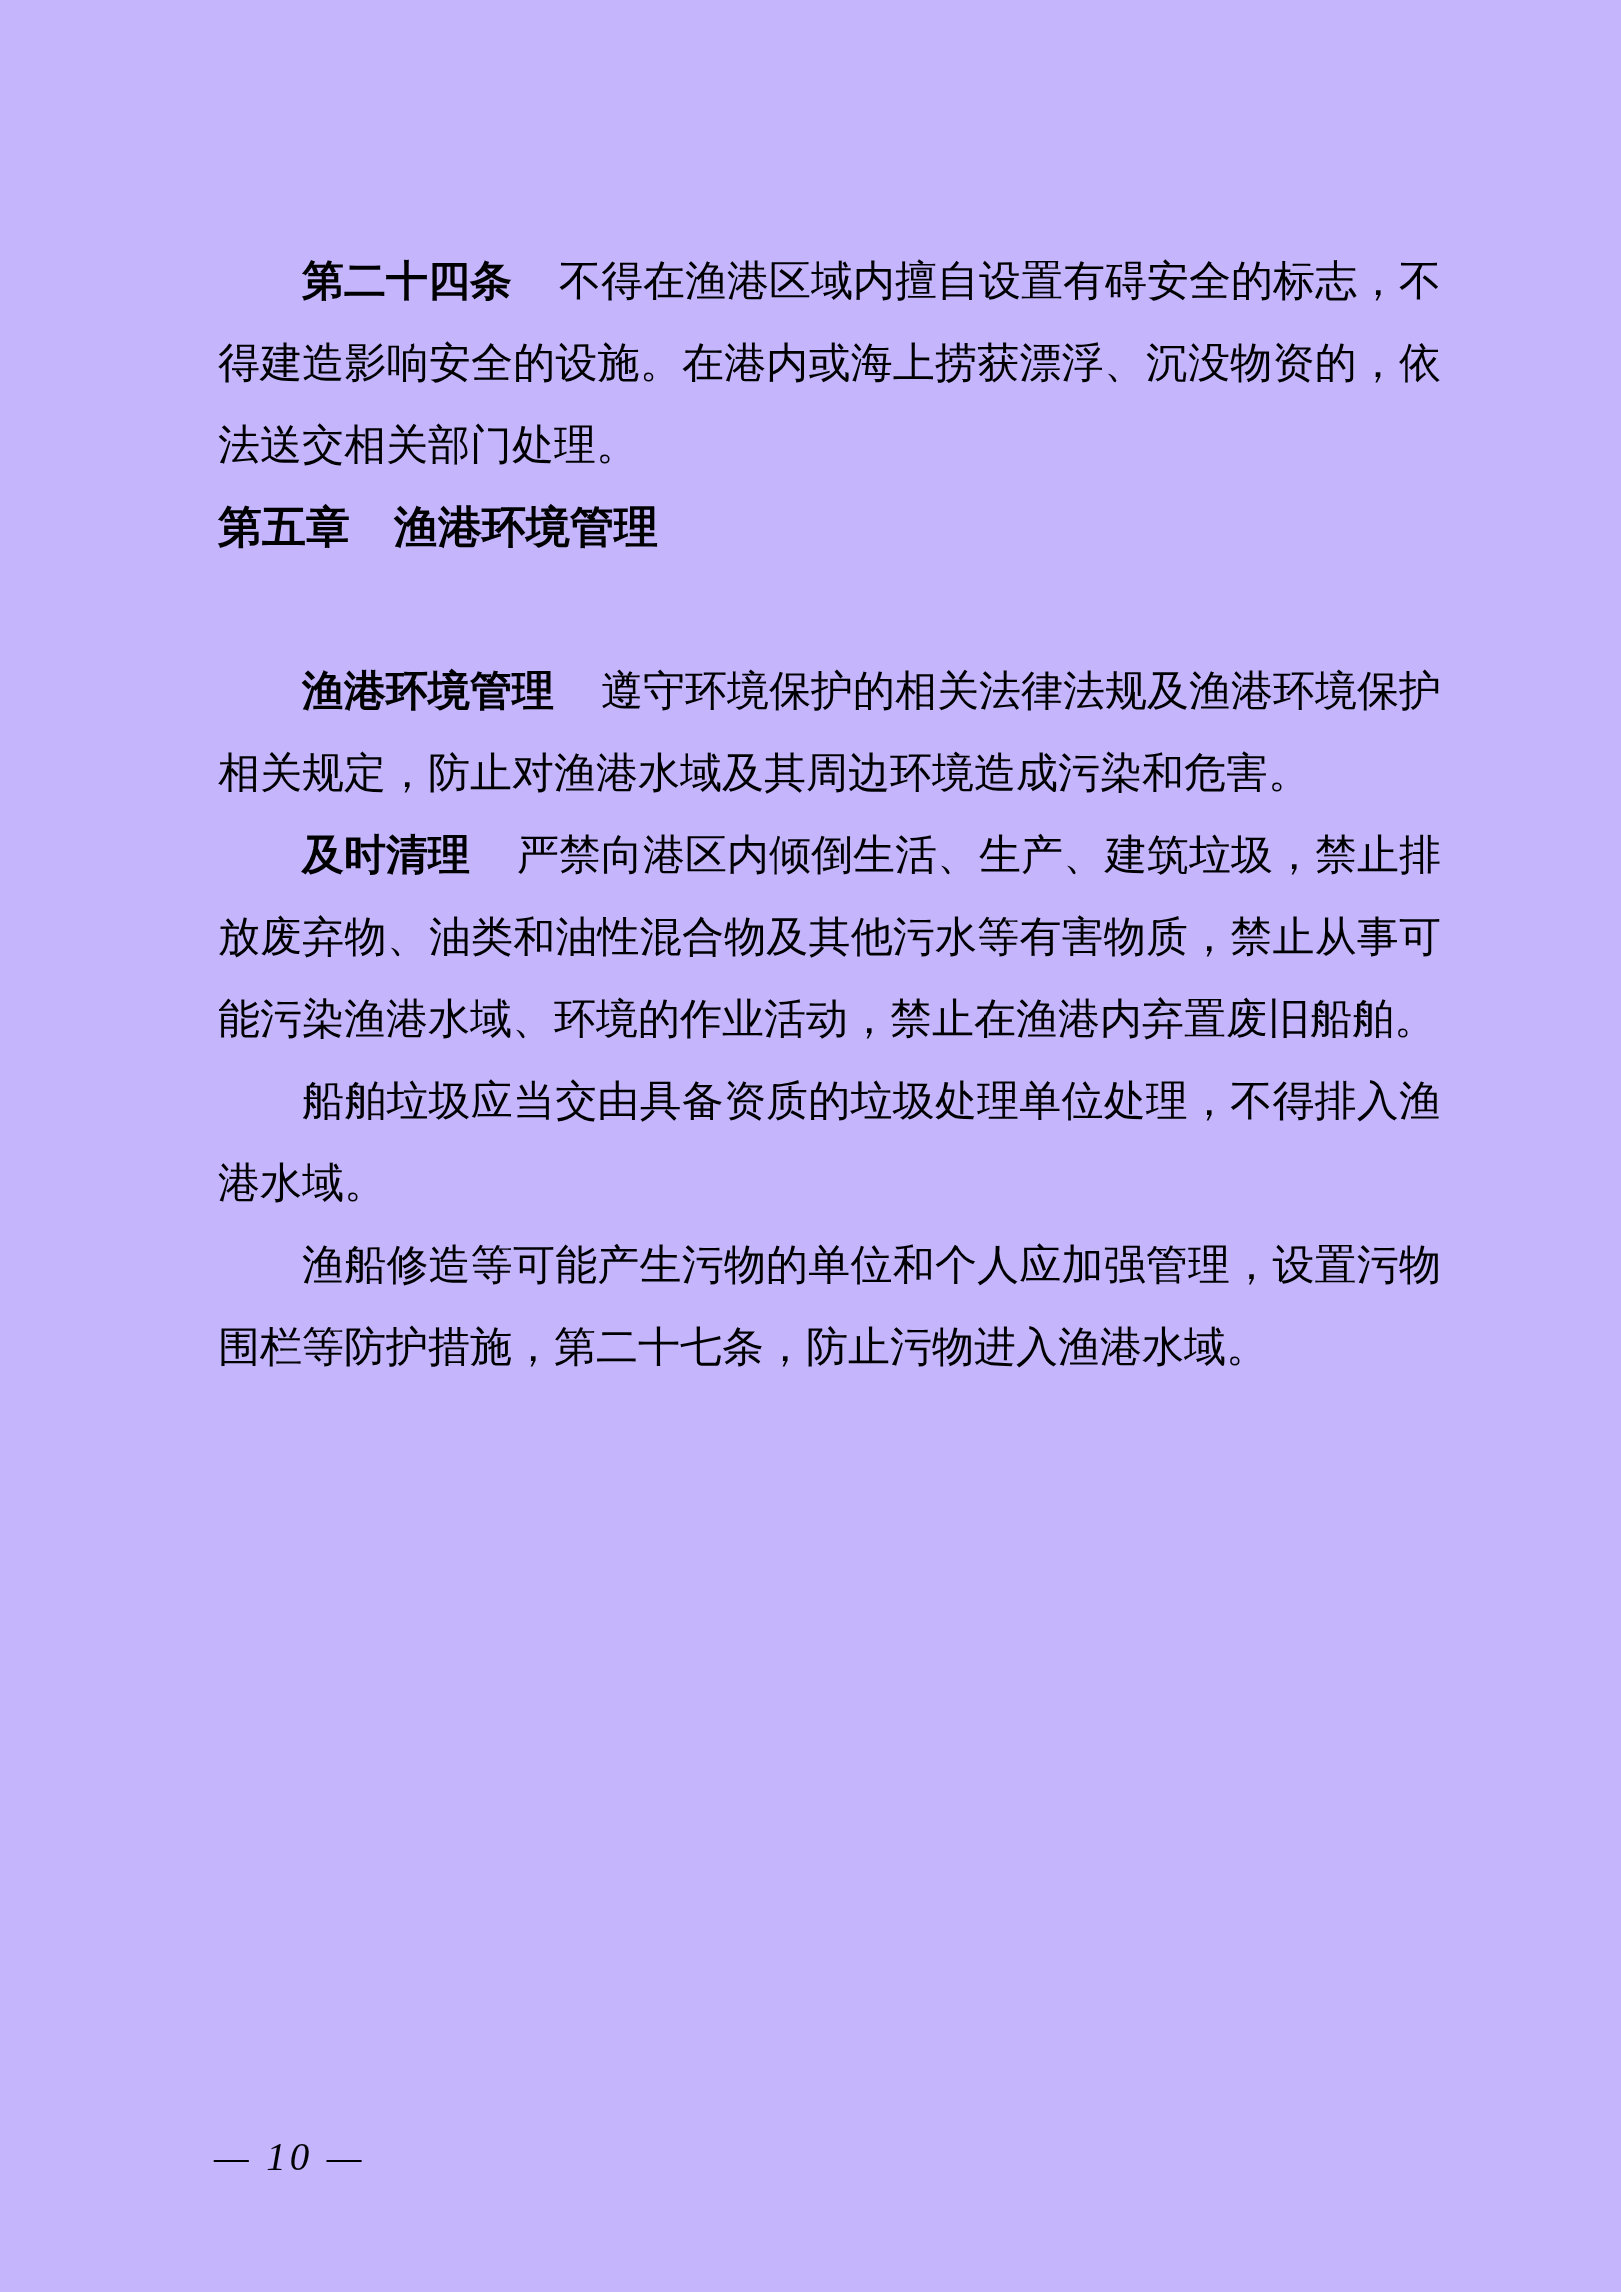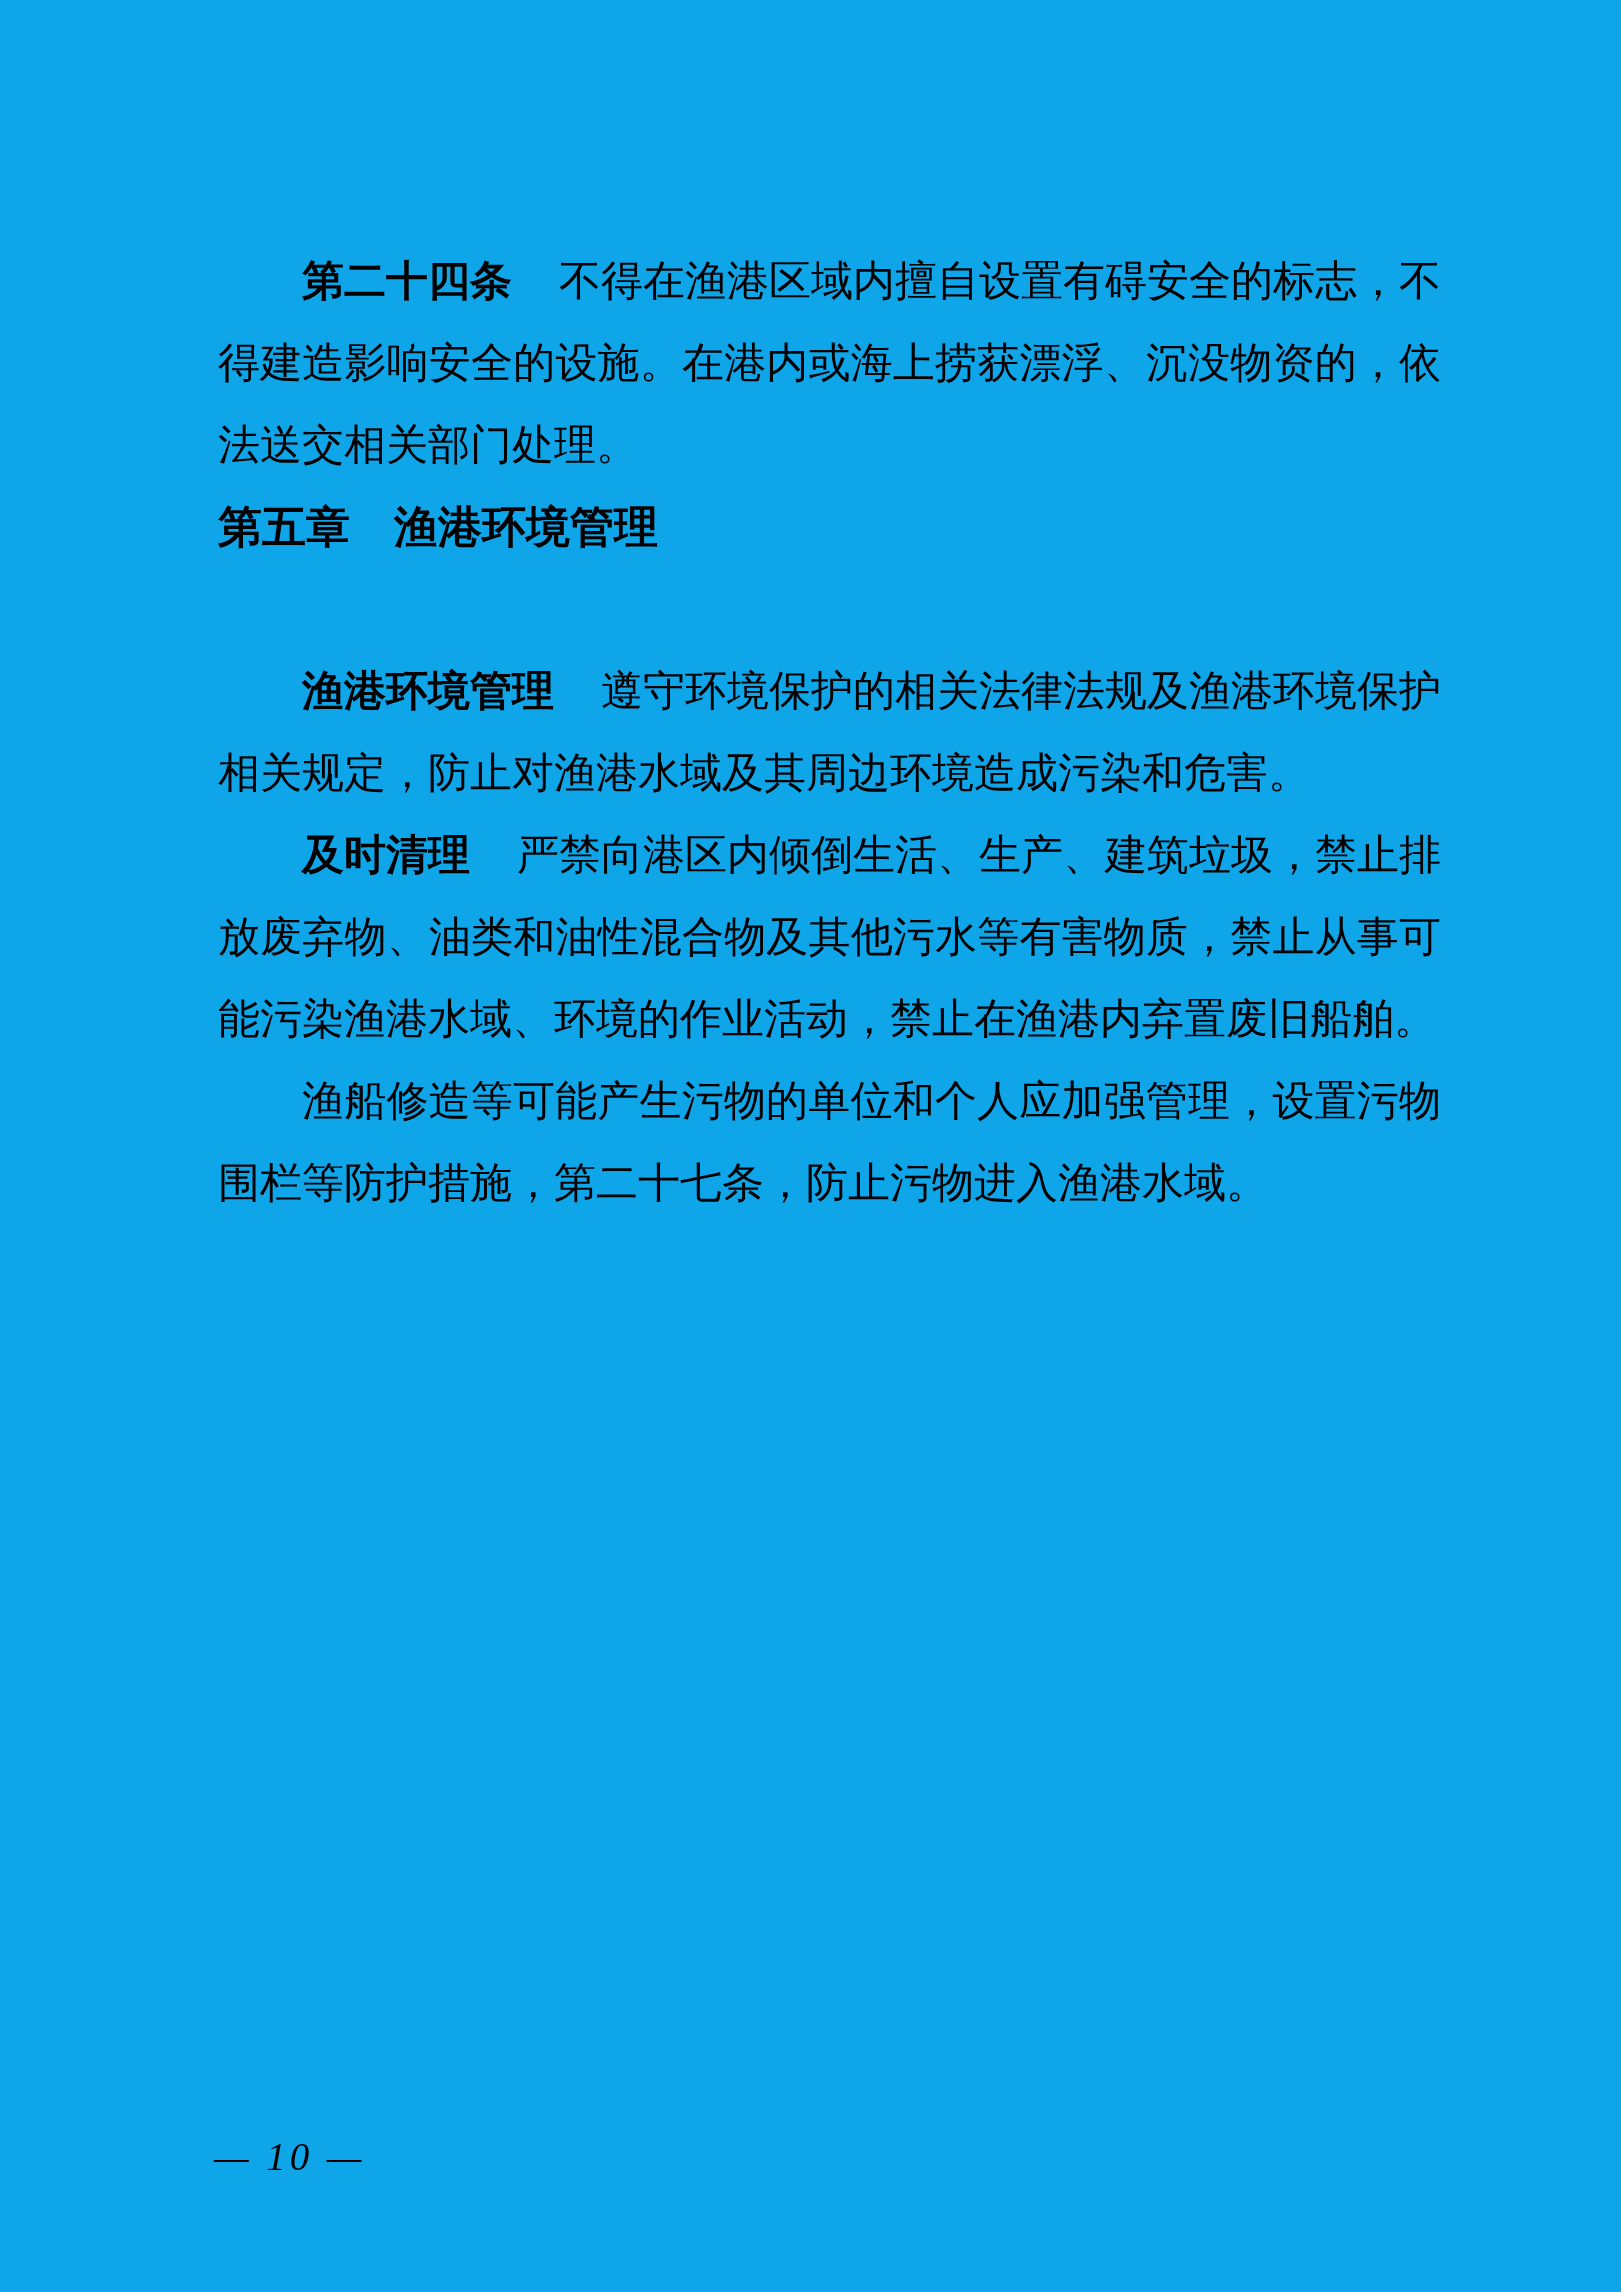--- a/index.html
+++ b/index.html
@@ -4,21 +4,21 @@
 <style>
   html, body {
     margin: 0;
     padding: 0;
     background: #ffffff;
   }
   .page {
     position: relative;
     width: 1621px;
     height: 2293px;
-    background: #0ea5e9;
+    background: #c4b5fd;
     color: #000000;
     overflow: hidden;
   }
   .content {
     position: absolute;
     left: 218px;
     top: 240px;
     width: 1223px;
     font-family: "Liberation Serif", "DejaVu Serif", serif;
     font-size: 42px;
@@ -70,20 +70,21 @@
 
 
 
     <h2 class="chapter"><span class="ch-num">第五章</span><span class="ch-title">渔港环境管理</span></h2>
 
     <p class="para"><span class="art-num">渔港环境管理</span><span>遵守环境保护的相关法律法规及渔港环境保护相关规定，防止对渔港水域及其周边环境造成污染和危害。</span></p>
 
 
     <p class="para"><span class="art-num">及时清理</span><span>严禁向港区内倾倒生活、生产、建筑垃圾，禁止排放废弃物、油类和油性混合物及其他污水等有害物质，禁止从事可能污染渔港水域、环境的作业活动，禁止在渔港内弃置废旧船舶。</span></p>
 
+    <p class="para"><span>船舶垃圾应当交由具备资质的垃圾处理单位处理，不得排入渔港水域。</span></p>
 
     <p class="para"><span>渔船修造等可能产生污物的单位和个人应加强管理，设置污物围栏等防护措施，第二十七条，防止污物进入渔港水域。</span></p>
 
   </main>
 
   <footer class="footer">
     <span>— 10 —</span>
   </footer>
 </div>
 

